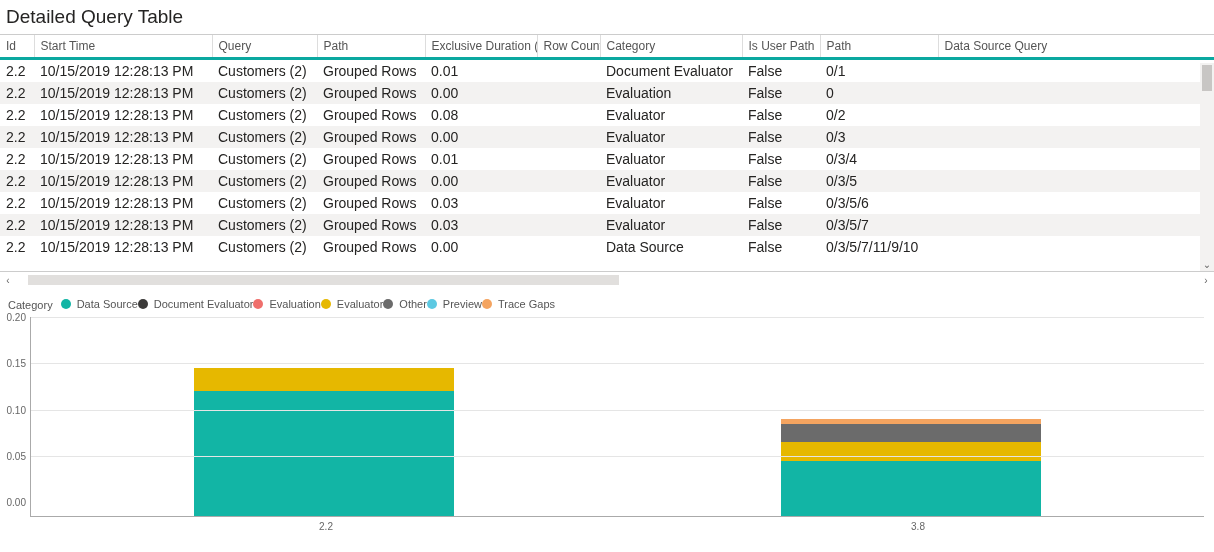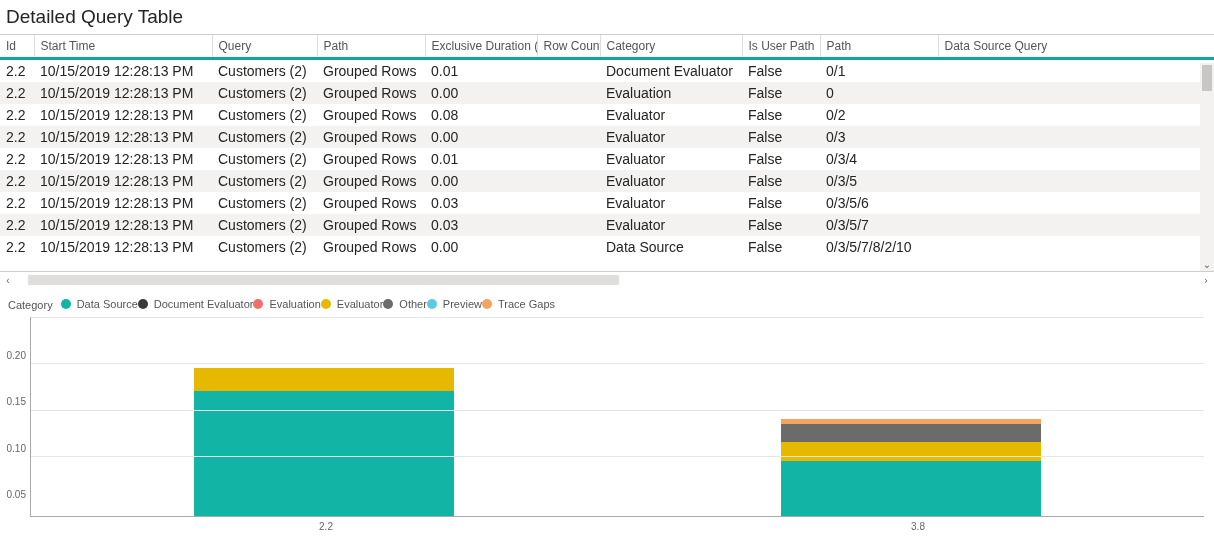--- a/index.html
+++ b/index.html
@@ -132,21 +132,20 @@
   .yaxis {
     width: 30px;
     position: relative;
   }
   .ylab {
     position: absolute;
     right: 4px;
     font-size: 10px;
     color: #666;
     transform: translateY(-50%);
-    margin-top: 38px;
   }
   .plot {
     flex: 1;
     position: relative;
     border-left: 1px solid #aaa;
     border-bottom: 1px solid #aaa;
   }
   .grid {
     position: absolute;
     left: 0; right: 0;
@@ -313,21 +312,21 @@
           </tr>
           <tr>
             <td>2.2</td>
             <td>10/15/2019 12:28:13 PM</td>
             <td>Customers (2)</td>
             <td>Grouped Rows</td>
             <td class="num">0.00</td>
             <td class="num"></td>
             <td>Data Source</td>
             <td>False</td>
-            <td>0/3/5/7/8/2/10</td>
+            <td>0/3/5/7/11/9/10</td>
             <td></td>
           </tr>
         </tbody>
     </table>
   </div>
   <div class="vscroll">
     <div class="vscroll-thumb"></div>
     <div class="vscroll-arrow">⌄</div>
   </div>
 </div>

